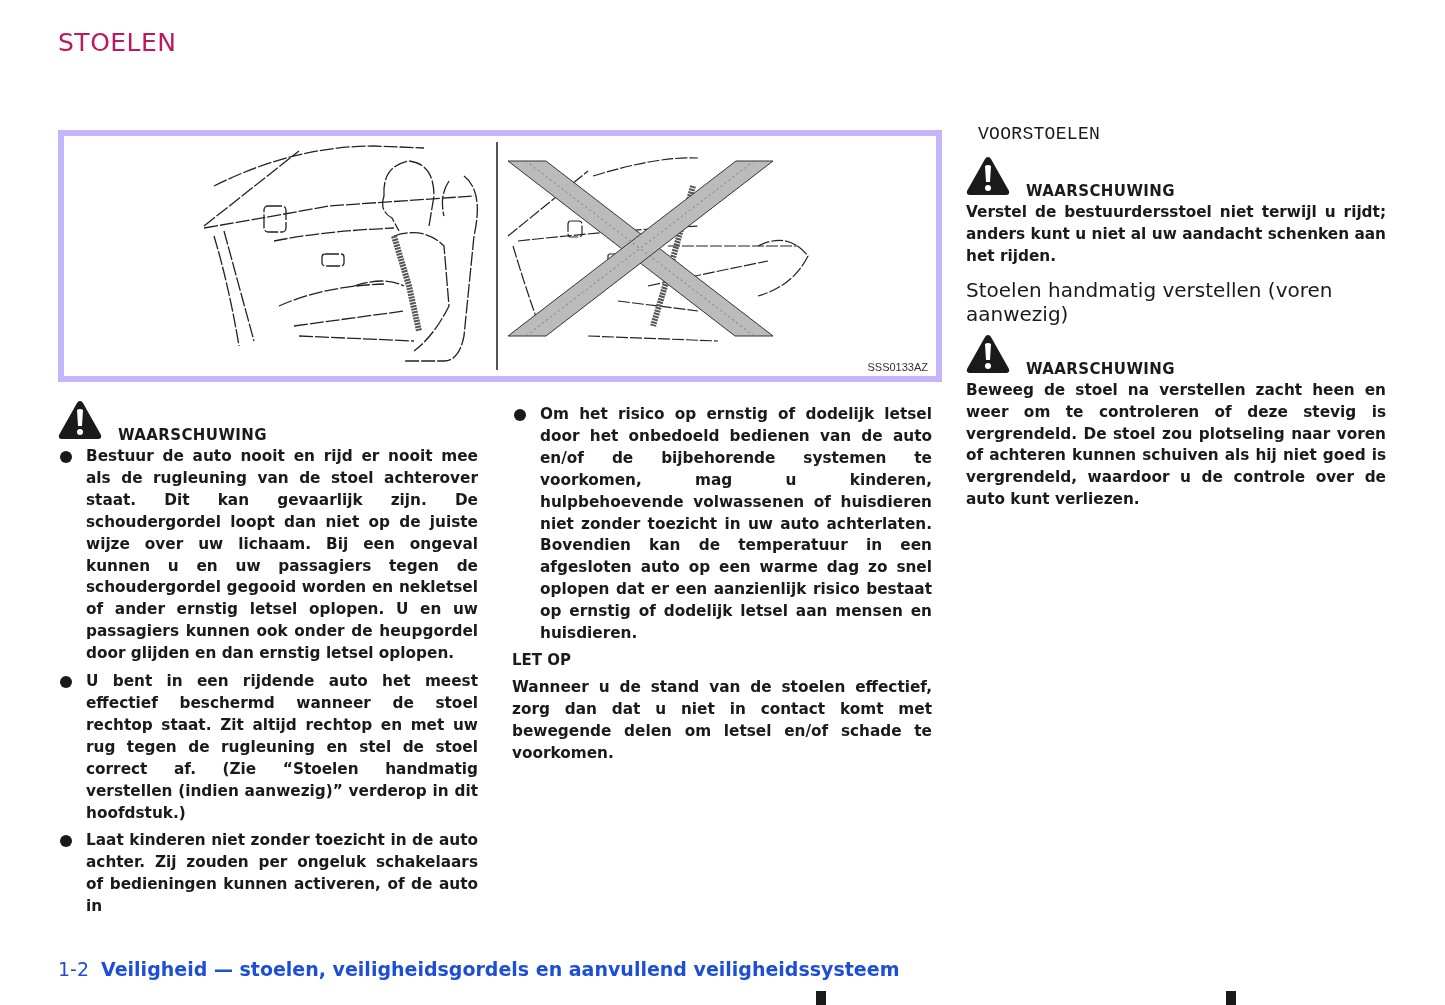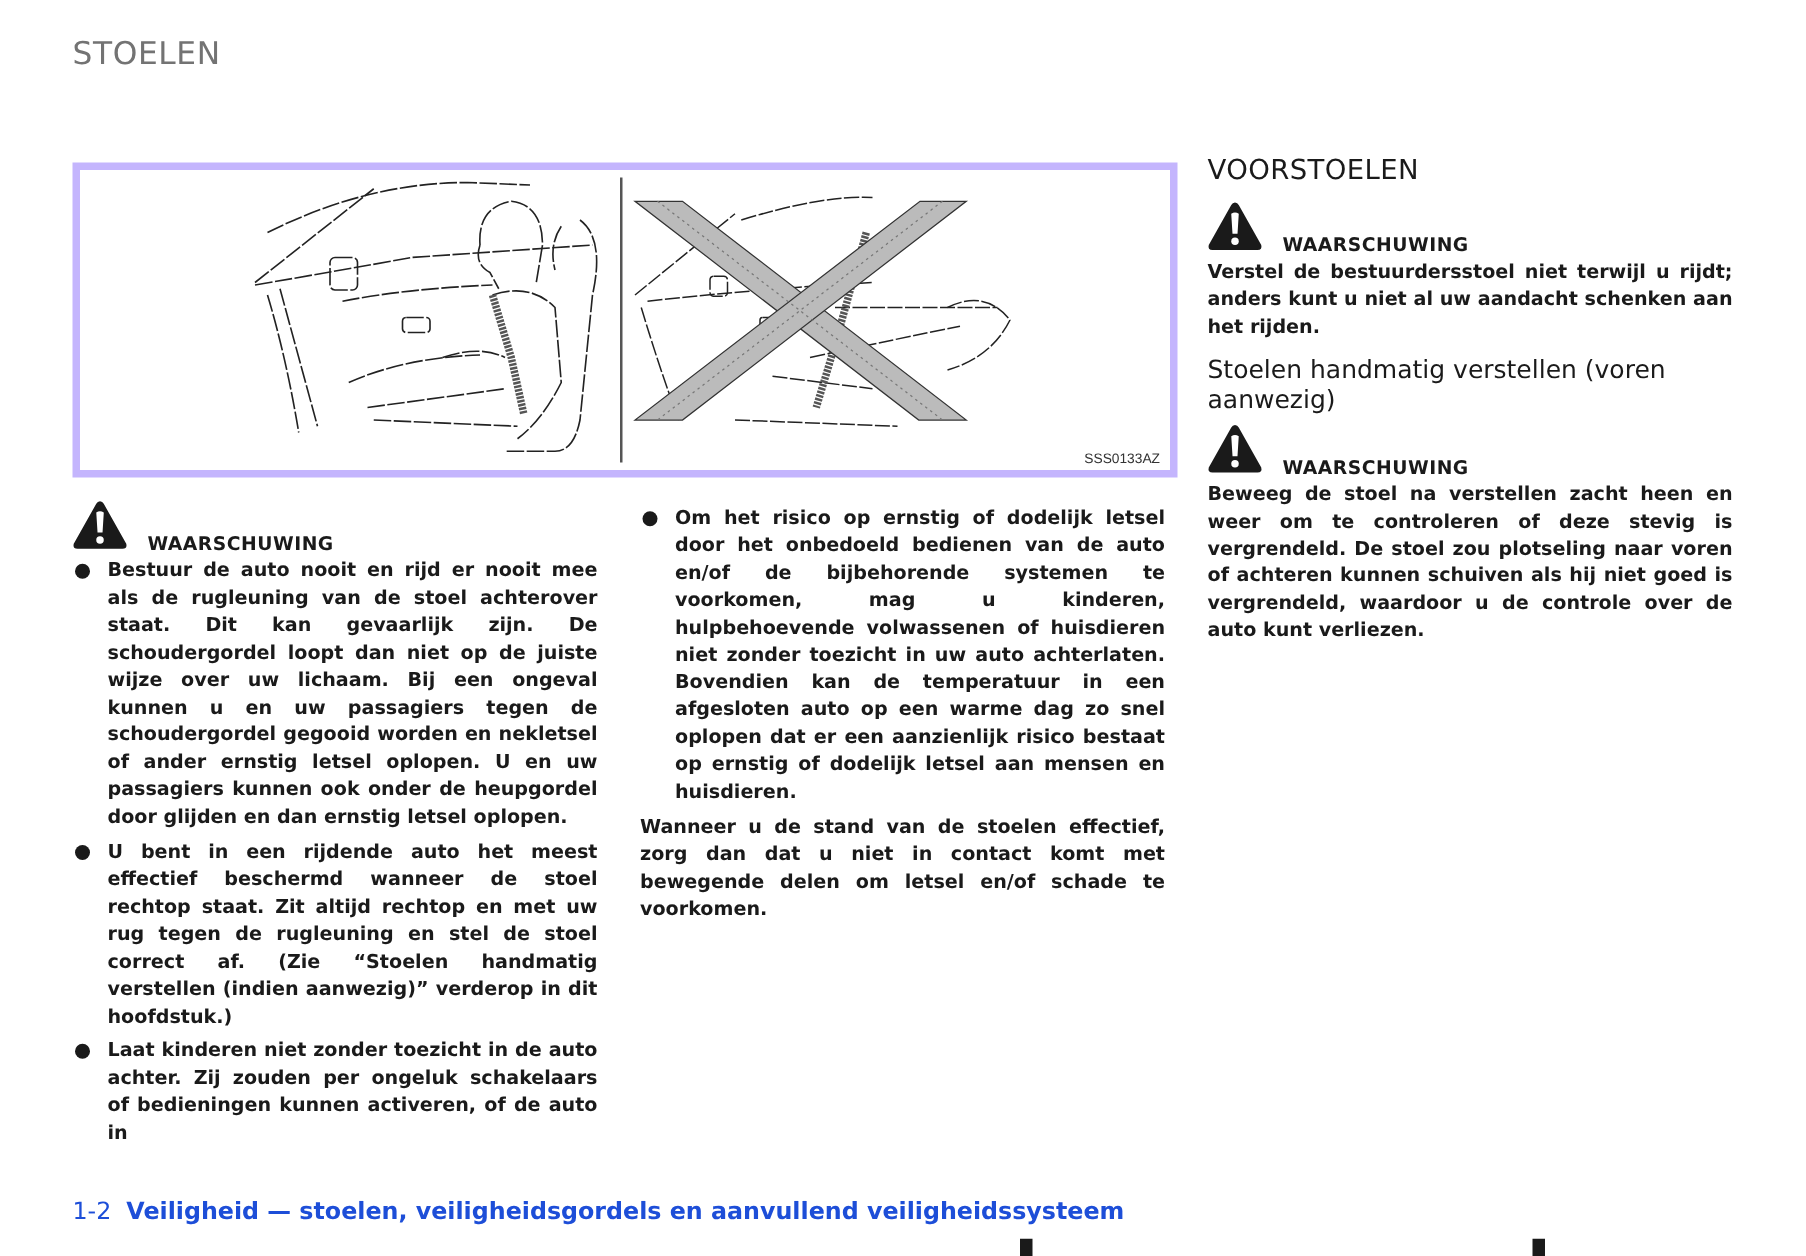--- a/index.html
+++ b/index.html
@@ -2,21 +2,21 @@
 <html><head>
 <meta charset="utf-8">
 <style>
   html, body { margin: 0; padding: 0; background: #ffffff; }
   body {
     width: 1445px; height: 1005px; position: relative; overflow: hidden;
     font-family: "DejaVu Sans", sans-serif; color: #1a1a1a;
   }
   .page-title {
     position: absolute; left: 58px; top: 28px;
-    font-size: 25px; letter-spacing: 0.5px; font-weight: normal; color: #737373;
+    font-size: 25px; letter-spacing: 0.5px; font-weight: normal; color: #be185d;
   }
   .figure {
     position: absolute; left: 58px; top: 130px; width: 872px; height: 240px;
     border: 6px solid #c4b5fd; box-sizing: content-box;
   }
   .figure .divider {
     position: absolute; left: 432px; top: 6px; width: 2px; height: 228px; background: #555;
   }
   .figure svg { position: absolute; top: 0; }
   .figure .fig-code {
@@ -40,21 +40,21 @@
   }
   ul.bullets { list-style: none; margin: 0; padding: 0; }
   ul.bullets li { position: relative; padding-left: 28px; margin-bottom: 6px; }
   ul.bullets li .dot {
     position: absolute; left: 2px; top: 5px; width: 12px; height: 12px;
     border-radius: 50%; background: #1a1a1a;
   }
   .cont { padding-left: 28px; margin-bottom: 6px; }
   .let-op { font-size: 15px; font-weight: bold; margin: 4px 0 8px 0; }
 
-  .section-title { font-size: 22px; font-weight: normal; margin: 0 0 12px 0; letter-spacing: 0.3px; }
+  .section-title { font-size: 18px; font-weight: normal; margin: 0 0 12px 12px; letter-spacing: 0.3px; font-family: Liberation Mono, monospace; }
   .sub-title { font-size: 20px; font-weight: normal; line-height: 24px; margin: 10px 0 8px 0; }
 
   .footer {
     position: absolute; left: 58px; top: 958px;
     font-size: 19px; color: #1d4ed8; white-space: nowrap;
   }
   .footer .page-num { font-weight: normal; margin-right: 12px; }
   .footer .chapter { font-weight: bold; }
   .tab-mark { position: absolute; top: 991px; width: 10px; height: 14px; background: #1a1a1a; }
 </style>
@@ -131,20 +131,21 @@
     <li><span class="dot"></span><span>Bestuur de auto nooit en rijd er nooit mee als de rugleuning van de stoel achterover staat. Dit kan gevaarlijk zijn. De schoudergordel loopt dan niet op de juiste wijze over uw lichaam. Bij een ongeval kunnen u en uw pas­sagiers tegen de schoudergordel gegooid worden en nekletsel of ander ernstig letsel op­lopen. U en uw passagiers kunnen ook onder de heupgordel door glijden en dan ernstig let­sel oplopen.</span></li>
     <li><span class="dot"></span><span>U bent in een rijdende auto het meest effectief beschermd wanneer de stoel rechtop staat. Zit altijd rechtop en met uw rug tegen de rugleu­ning en stel de stoel correct af. (Zie “Stoelen handmatig verstellen (indien aanwezig)” ver­derop in dit hoofdstuk.)</span></li>
     <li><span class="dot"></span><span>Laat kinderen niet zonder toezicht in de auto achter. Zij zouden per ongeluk schakelaars of bedieningen kunnen activeren, of de auto in</span></li>
   </ul>
 </div>
 
 <div class="col col2">
   <ul class="bullets body-text">
     <li><span class="dot"></span><span>Om het risico op ernstig of dodelijk letsel door het onbedoeld bedienen van de auto en/of de bijbehorende systemen te voorkomen, mag u kinderen, hulpbehoevende volwassenen of huisdieren niet zonder toezicht in uw auto achterlaten. Bovendien kan de temperatuur in een afgesloten auto op een warme dag zo snel oplopen dat er een aanzienlijk risico bestaat op ernstig of dodelijk letsel aan mensen en huisdieren.</span></li>
   </ul>
+  <div class="let-op">LET OP</div>
   <div class="body-text">Wanneer u de stand van de stoelen effectief, zorg dan dat u niet in contact komt met bewegende delen om letsel en/of schade te voorkomen.</div>
 </div>
 
 <div class="col col3">
   <div class="section-title">VOORSTOELEN</div>
   <div class="warn-head">
     <svg class="warn-icon" viewBox="0 0 44 40">
       <path d="M22 1 Q24 1 25 3 L43 35 Q44 39 40 39 L4 39 Q0 39 1 35 L19 3 Q20 1 22 1 Z" fill="#1a1a1a"></path>
       <path d="M19 10 Q22 8 25 10 L24 26 L20 26 Z" fill="#fff"></path>
       <circle cx="22" cy="32" r="3" fill="#fff"></circle>

